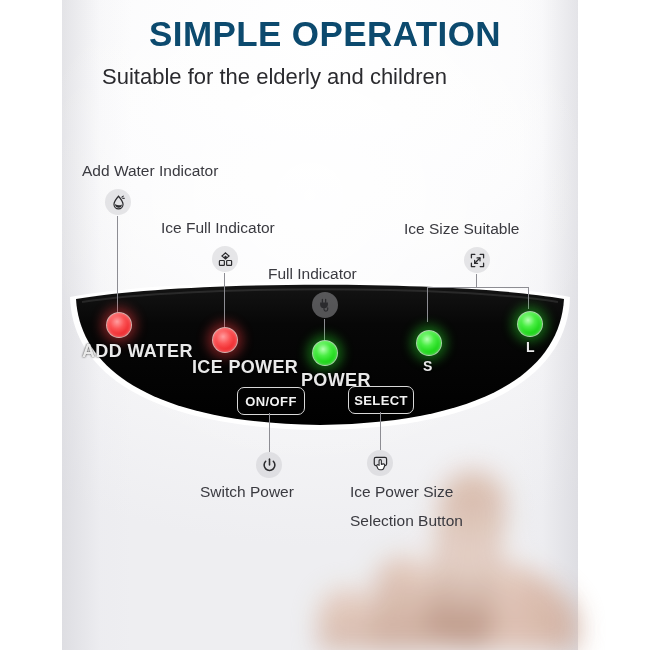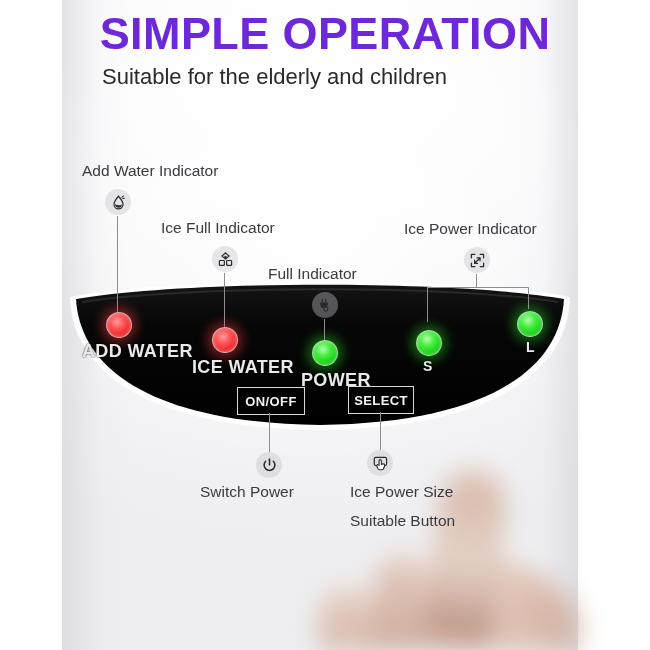--- a/index.html
+++ b/index.html
@@ -27,24 +27,24 @@
     left: 0; top: 0;
     width: 650px;
     height: 108px;
     text-align: center;
     z-index: 40;
   }
   .title {
     position: absolute;
     left: 0; top: 13px;
     width: 650px;
-    font-size: 45px;
+    font-size: 35px;
     font-weight: bold;
     letter-spacing: 0.4px;
-    color: #6d28d9;
+    color: #0c4a6e;
     line-height: 42px;
   }
   .subtitle {
     position: absolute;
     left: 0; top: 63px;
     width: 549px;
     font-size: 22px;
     font-weight: normal;
     color: #2A2A2E;
     line-height: 28px;
@@ -170,21 +170,21 @@
     font-size: 18px;
     font-weight: bold;
     letter-spacing: .35px;
     white-space: nowrap;
     text-shadow: 0 0 2px rgba(0,0,0,.9);
   }
 
   .panel-btn {
     position: absolute;
     border: 1.6px solid #d8d8d8;
-    border-radius: 0;
+    border-radius: 7px;
     color: #f2f2f2;
     font-size: 13px;
     font-weight: bold;
     letter-spacing: .4px;
     display: flex;
     align-items: center;
     justify-content: center;
     background: transparent;
     white-space: nowrap;
   }
@@ -282,21 +282,21 @@
     <div class="callout-text" style="left:268px; top:263px;">Full Indicator</div>
     <div class="callout-icon" style="left:312px; top:292px;">
       <svg width="17" height="17" viewBox="0 0 24 24">
         <path d="M7.6 3.2 L7.6 7.4 M12.2 3.2 L12.2 7.4" stroke="#2b2b2e" stroke-width="1.8" stroke-linecap="round"></path>
         <path d="M4.4 7.8 L15.4 7.8 L15.4 10.2 a5.5 5.5 0 0 1 -11 0 Z" fill="#2b2b2e"></path>
         <path d="M9.9 15.7 L9.9 17.4 a2.6 2.6 0 0 0 2.6 2.6 a2.6 2.6 0 0 0 2.6 -2.6 L15.1 15.4" fill="none" stroke="#2b2b2e" stroke-width="1.7" stroke-linecap="round"></path>
       </svg>
     </div>
     <div class="leader v" style="left:324px; top:319px; height:24px;"></div>
 
-    <div class="callout-text" style="left:404px; top:218px;">Ice Power Indicator</div>
+    <div class="callout-text" style="left:404px; top:218px;">Ice Size Suitable</div>
     <div class="callout-icon" style="left:464px; top:247px;">
       <svg width="17" height="17" viewBox="0 0 24 24">
         <path d="M3.4 3.4 L8.2 3.4 M3.4 3.4 L3.4 8.2
                  M20.6 3.4 L15.8 3.4 M20.6 3.4 L20.6 8.2
                  M3.4 20.6 L8.2 20.6 M3.4 20.6 L3.4 15.8
                  M20.6 20.6 L15.8 20.6 M20.6 20.6 L20.6 15.8" fill="none" stroke="#2b2b2e" stroke-width="1.8" stroke-linecap="round"></path>
         <path d="M8.0 15.9 L15.5 8.4" stroke="#2b2b2e" stroke-width="1.8" stroke-linecap="round"></path>
         <path d="M15.5 8.4 L11.4 8.4 M15.5 8.4 L15.5 12.5" fill="none" stroke="#2b2b2e" stroke-width="1.8" stroke-linecap="round"></path>
         <path d="M8.0 15.9 L12.1 15.9 M8.0 15.9 L8.0 11.8" fill="none" stroke="#2b2b2e" stroke-width="1.8" stroke-linecap="round"></path>
       </svg>
@@ -307,21 +307,21 @@
     <div class="leader v" style="left:427px; top:287px; height:35px;"></div>
     <div class="leader v" style="left:528px; top:287px; height:22px;"></div>
 
     <div class="led red ring" style="left:106px; top:312px;"></div>
     <div class="led red ring" style="left:212px; top:327px;"></div>
     <div class="led green ring" style="left:312px; top:340px;"></div>
     <div class="led green ring" style="left:416px; top:330px;"></div>
     <div class="led green ring" style="left:517px; top:311px;"></div>
 
     <div class="panel-label" style="left:82px; top:341px;">ADD WATER</div>
-    <div class="panel-label" style="left:192px; top:357px;">ICE WATER</div>
+    <div class="panel-label" style="left:192px; top:357px;">ICE POWER</div>
     <div class="panel-label" style="left:301px; top:370px;">POWER</div>
     <div class="panel-label" style="left:423px; top:358px; font-size:14px;">S</div>
     <div class="panel-label" style="left:526px; top:339px; font-size:14px;">L</div>
 
     <div class="panel-btn" style="left:237px; top:387px; width:66px; height:26px;">
       <span>ON/OFF</span>
     </div>
     <div class="panel-btn" style="left:348px; top:386px; width:64px; height:26px;">
       <span>SELECT</span>
     </div>
@@ -340,16 +340,16 @@
       <svg width="17" height="17" viewBox="0 0 24 24">
         <rect x="3.2" y="3.4" width="17.4" height="11.6" rx="2.2" fill="none" stroke="#2b2b2e" stroke-width="1.7"></rect>
         <path d="M10.0 8.2 a1.6 1.6 0 0 1 3.2 0 L13.2 13.2 L15.9 12.6
                  a1.9 1.9 0 0 1 2.0 2.6 L16.4 19.0
                  a3.1 3.1 0 0 1 -2.9 1.9 L10.9 20.9
                  a3.0 3.0 0 0 1 -2.6 -1.7 L6.8 15.8
                  a1.5 1.5 0 0 1 2.2 -1.9 L10.0 14.6 Z" fill="#ffffff" stroke="#2b2b2e" stroke-width="1.6" stroke-linejoin="round"></path>
       </svg>
     </div>
     <div class="callout-text" style="left:350px; top:481px;">Ice Power Size</div>
-    <div class="callout-text" style="left:350px; top:510px;">Suitable Button</div>
+    <div class="callout-text" style="left:350px; top:510px;">Selection Button</div>
 
   </div>
 </div>
 
 </body></html>

